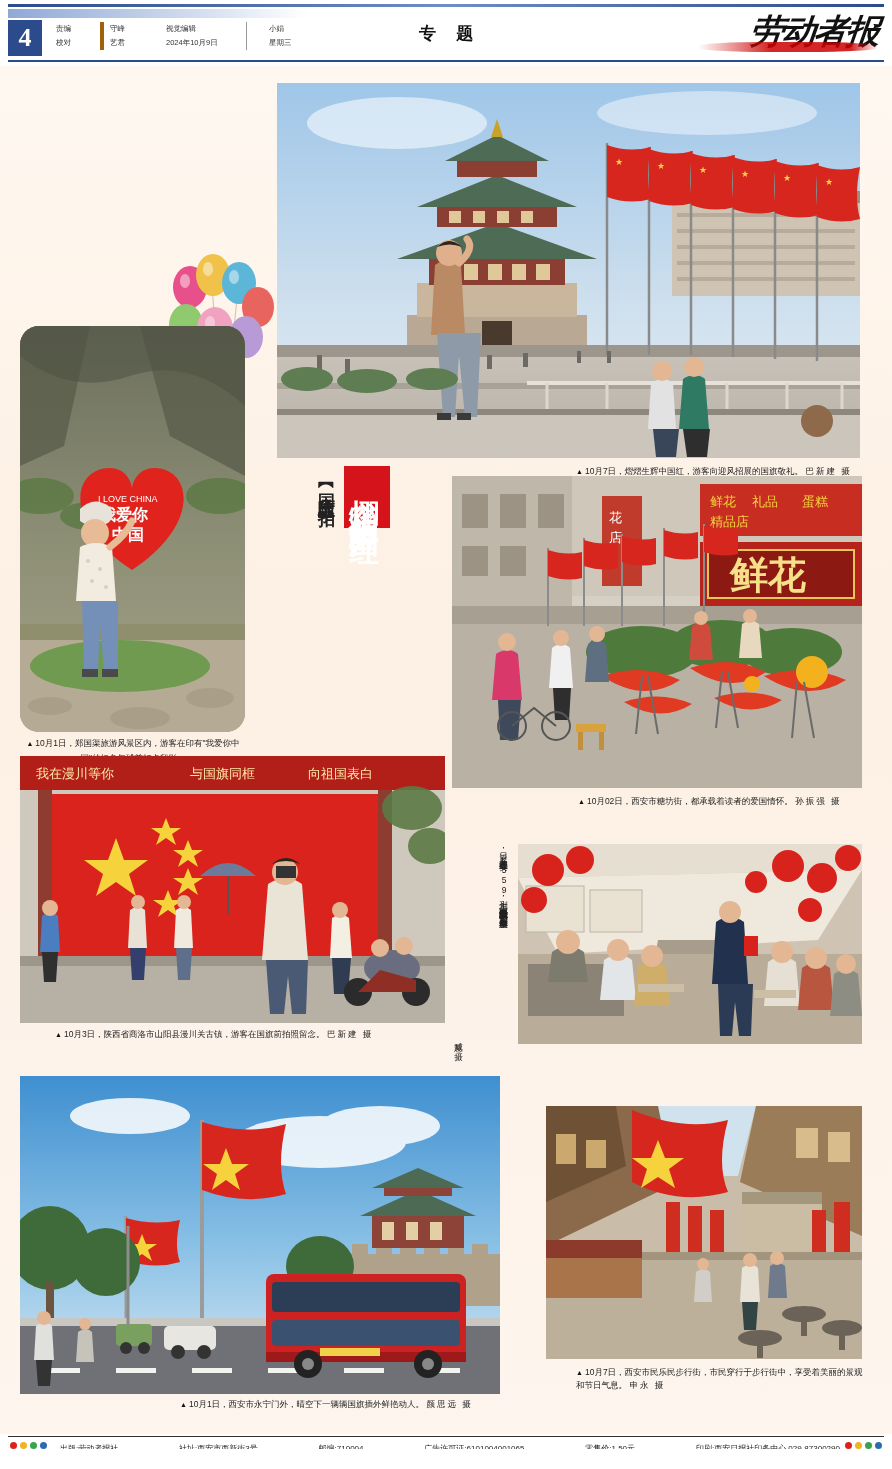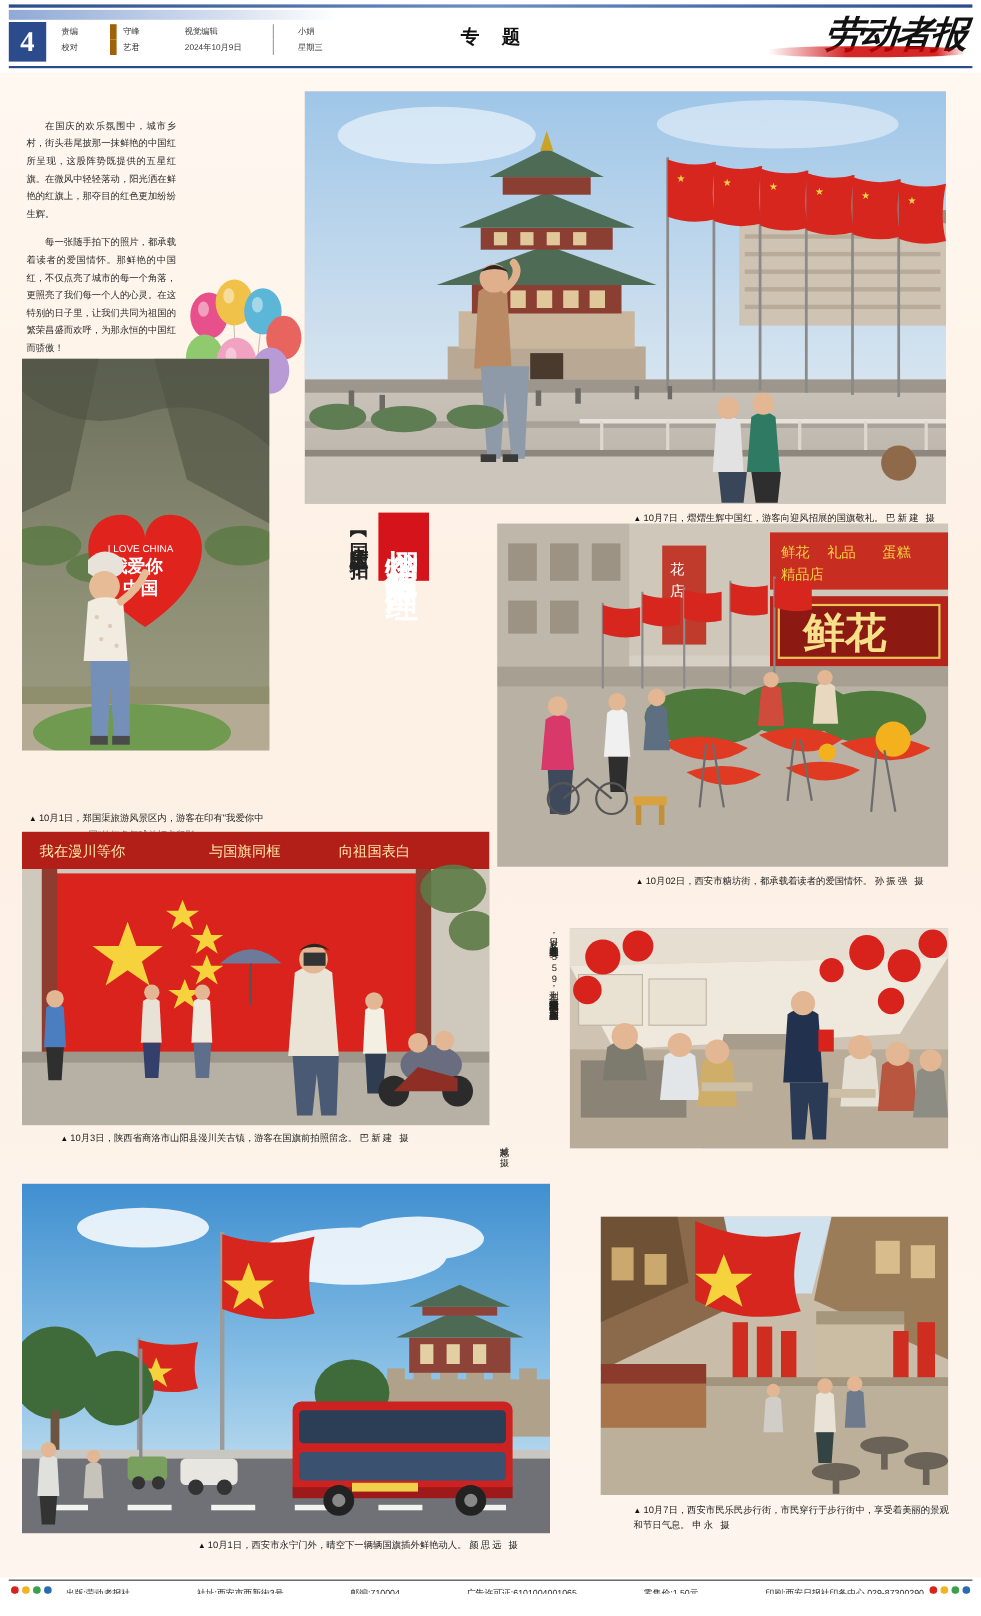--- a/index.html
+++ b/index.html
@@ -33,21 +33,21 @@
     background:#2b4b8c;color:#fff;font-size:26px;font-weight:bold;
     display:flex;align-items:center;justify-content:center;
     font-family:"Liberation Serif","DejaVu Serif",serif;
   }
   .mh-meta{
     position:absolute;left:56px;top:22px;width:330px;
     font-size:7.5px;color:#333;line-height:14px;
   }
   .mh-meta .row{display:flex;gap:0;}
   .mh-meta .c1{width:44px;}
-  .mh-meta .c2{width:56px;border-left:6px solid #a16207;padding-left:6px;}
+  .mh-meta .c2{width:56px;border-left:4px solid #a16207;padding-left:6px;}
   .mh-meta .c3{width:80px;text-align:left;}
   .mh-meta .c4{width:60px;border-left:1px solid #999;padding-left:22px;}
   .mh-title{
     position:absolute;left:380px;top:22px;width:140px;text-align:center;
     font-size:17px;letter-spacing:8px;color:#111;font-weight:bold;
     font-family:"Liberation Serif","DejaVu Serif",serif;
   }
   .mh-logo{
     position:absolute;right:14px;top:10px;height:44px;
     display:flex;align-items:center;
@@ -157,24 +157,20 @@
 
     <div class="mh-logo">
       <span class="logotext">劳动者报</span>
       <span class="logoswoosh"></span>
     </div>
     <div class="mh-rule2"></div>
   </div>
 
   <div class="canvas">
 
-    <div class="lead">
-      <p>在国庆的欢乐氛围中，城市乡村，街头巷尾披那一抹鲜艳的中国红所呈现，这股阵势既提供的五星红旗。在微风中轻轻落动，阳光洒在鲜艳的红旗上，那夺目的红色更加纷纷生辉。</p>
-      <p>每一张随手拍下的照片，都承载着读者的爱国情怀。那鲜艳的中国红，不仅点亮了城市的每一个角落，更照亮了我们每一个人的心灵。在这特别的日子里，让我们共同为祖国的繁荣昌盛而欢呼，为那永恒的中国红而骄傲！</p>
-    </div>
 
     <div class="balloons">
       <svg width="130" height="190" viewBox="0 0 130 190">
         <g stroke="#b5a99a" stroke-width="0.7" fill="none">
           <path d="M30 52 Q45 110 62 182"></path>
           <path d="M52 40 Q55 110 62 182"></path>
           <path d="M78 48 Q72 110 62 182"></path>
           <path d="M96 70 Q80 120 62 182"></path>
           <path d="M26 88 Q42 130 62 182"></path>
           <path d="M55 92 Q58 135 62 182"></path>
@@ -324,21 +320,21 @@
           <ellipse cx="155" cy="296" rx="26" ry="11"></ellipse>
         </g>
         <circle cx="540" cy="338" r="16" fill="#8f6a4a"></circle>
       </svg>
     </div>
     <div class="cap" style="left:576px;top:399px;width:290px;">
       <span class="tri">▲</span><span>10月7日，熠熠生辉中国红，游客向迎风招展的国旗敬礼。</span>
       <span class="by">巴新建 摄</span>
     </div>
 
-    <div class="photo" style="left:20px;top:260px;width:225px;height:356px;">
+    <div class="photo" style="left:20px;top:260px;width:225px;height:406px;border-radius:19px;">
       <svg width="225" height="406" viewBox="0 0 225 406" preserveAspectRatio="none">
         <defs>
           <linearGradient id="cliff" x1="0" y1="0" x2="0" y2="1">
             <stop offset="0%" stop-color="#6c6f5c"></stop>
               <stop offset="55%" stop-color="#8e9076"></stop>
               <stop offset="100%" stop-color="#a3a189"></stop>
           </linearGradient>
         </defs>
         <rect width="225" height="406" fill="url(#cliff)"></rect>
         <g fill="#5a5e4c" opacity=".8">

